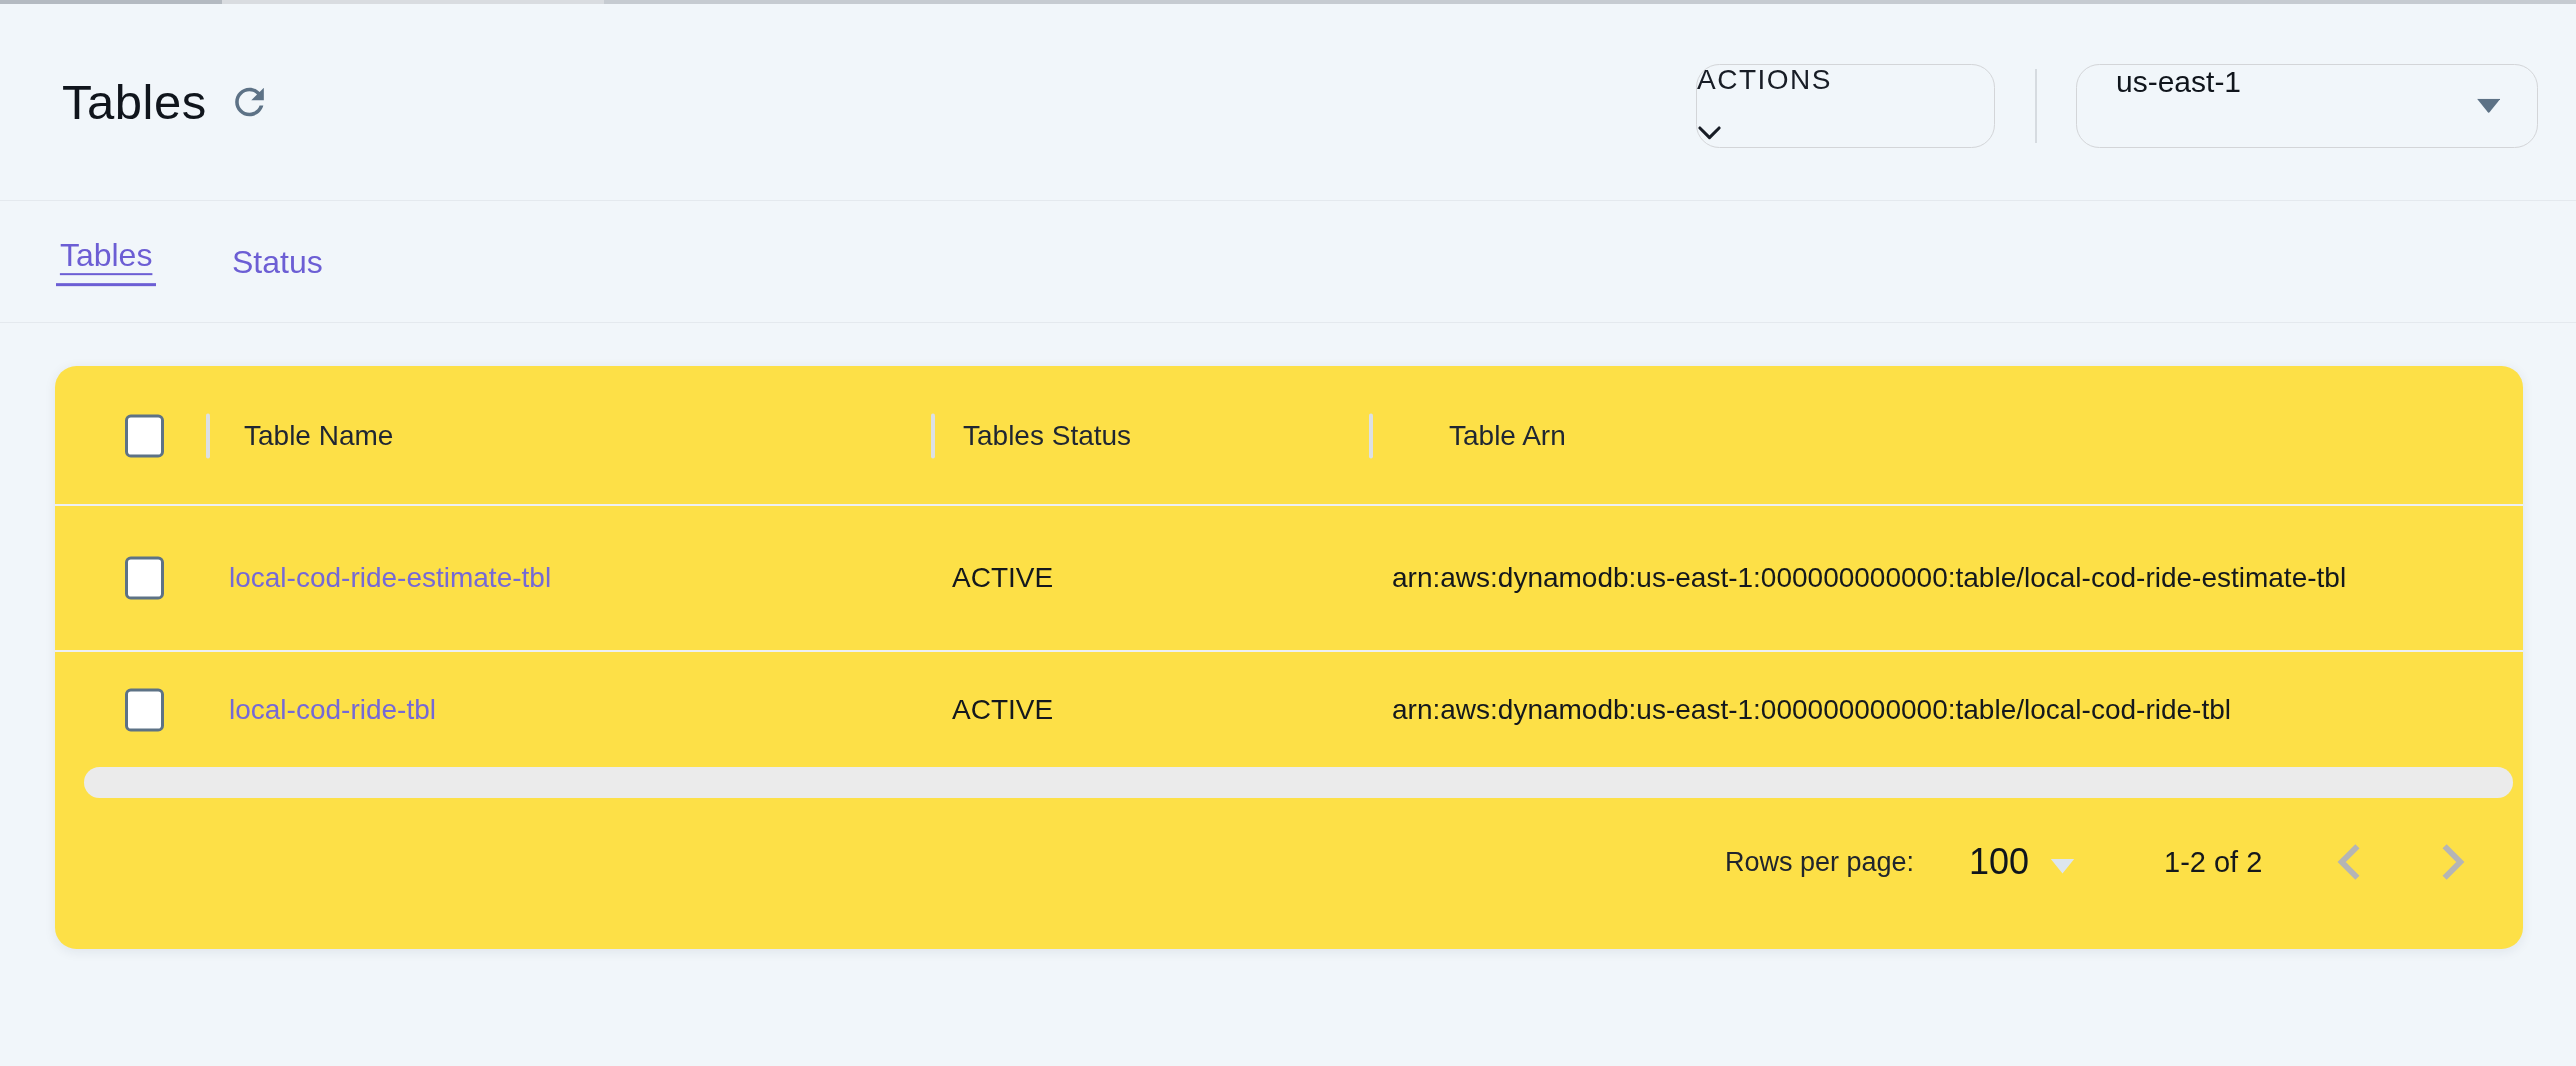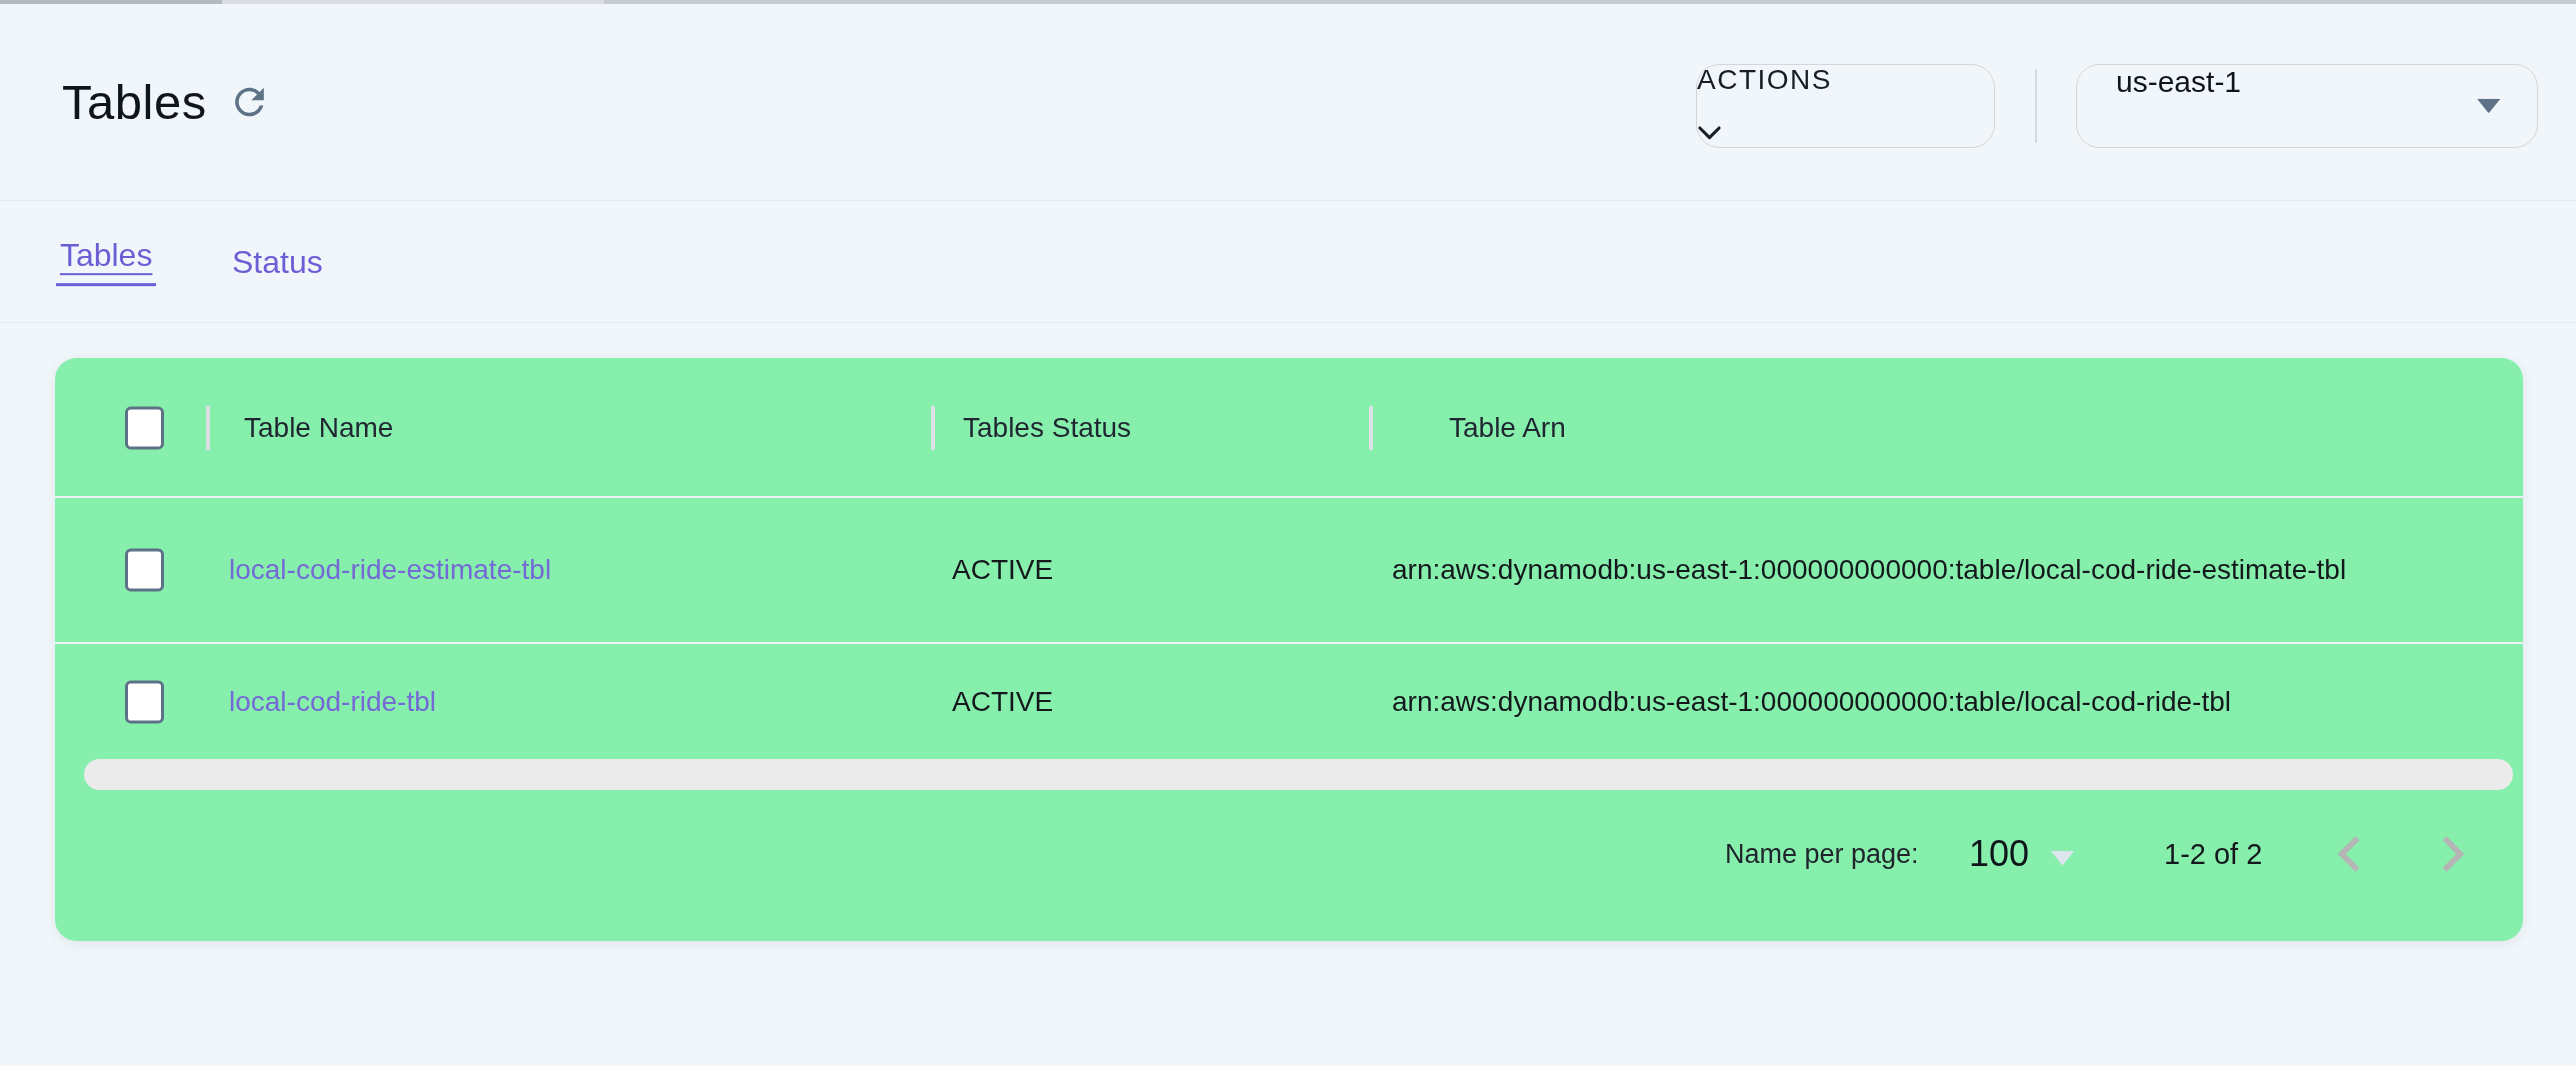--- a/index.html
+++ b/index.html
@@ -29,21 +29,21 @@
   .region-select .region-value { font-size: 30px; color: #10151c; margin-left: 39px; }
   .region-select svg { position: absolute; right: 37px; top: 50%; transform: translateY(-50%); width: 23.4px; height: 14.6px; }
 
   
   .tabs-bar { position: absolute; top: 201px; left: 0; width: 2576px; height: 122px; border-bottom: 1.9px solid #e4e9ee; }
   .tab { position: absolute; top: 50%; transform: translateY(-50%); font-size: 32px; color: #6c5ed4; cursor: pointer; text-decoration: none; }
   .tab-tables { left: 56px; padding: 0 3.9px 9.7px 3.9px; text-decoration: underline; text-underline-offset: 6.8px; text-decoration-thickness: 1.9px; border-bottom: 3.9px solid #6c5ed4; }
   .tab-partiql { left: 232px; }
 
   
-  .card { position: absolute; left: 55px; top: 358px; width: 2468px; height: 583px; background: #86efac; border-radius: 21.4px; box-shadow: 0 2.9px 11.7px rgba(25,39,62,0.08); }
+  .card { position: absolute; left: 55px; top: 366px; width: 2468px; height: 583px; background: #fde047; border-radius: 21.4px; box-shadow: 0 2.9px 11.7px rgba(25,39,62,0.08); }
   .hdivider { position: absolute; left: 0; width: 2468px; height: 1.9px; background: #edf0f3; }
 
   .checkbox { position: absolute; left: 70px; top: 50%; transform: translateY(-50%); width: 39px; height: 43px; border: 3.9px solid #5d7286; border-radius: 5.8px; background: #ffffff; cursor: pointer; }
 
   .thead { position: absolute; top: 0; left: 0; width: 2468px; height: 139px; }
   .col-vbar { position: absolute; top: 50%; transform: translateY(-50%); width: 3.9px; height: 45px; background: #dce0e4; border-radius: 1.9px; }
   .vbar-1 { left: 151px; } .vbar-2 { left: 876px; } .vbar-3 { left: 1314px; }
   .col-label { position: absolute; top: 50%; transform: translateY(-50%); font-size: 28px; color: #1f2632; white-space: nowrap; }
   .col-name { left: 189px; } .col-status { left: 908px; } .col-arn { left: 1350px; margin-left: 44px; }
 
@@ -139,21 +139,21 @@
   <div class="trow row-2">
     <span class="checkbox"></span>
     <a class="cell-name">local-cod-ride-tbl</a>
     <span class="cell-status">ACTIVE</span>
     <span class="cell-arn">arn:aws:dynamodb:us-east-1:000000000000:table/local-cod-ride-tbl</span>
   </div>
 
   <div class="h-scrollbar"></div>
 
   <div class="pagination">
-    <span class="pg-item rpp-label">Name per page:</span>
+    <span class="pg-item rpp-label">Rows per page:</span>
     <button class="pg-item rpp-value">
       <span>100</span>
       <span>
         <svg viewBox="0 0 24 15" fill="#dde6ee">
             <path d="M0 0 L24 0 L12 15 Z"></path>
           </svg>
       </span>
     </button>
     <span class="pg-item range-label">1-2 of 2</span>
     <button class="pg-item pg-nav pg-prev">

